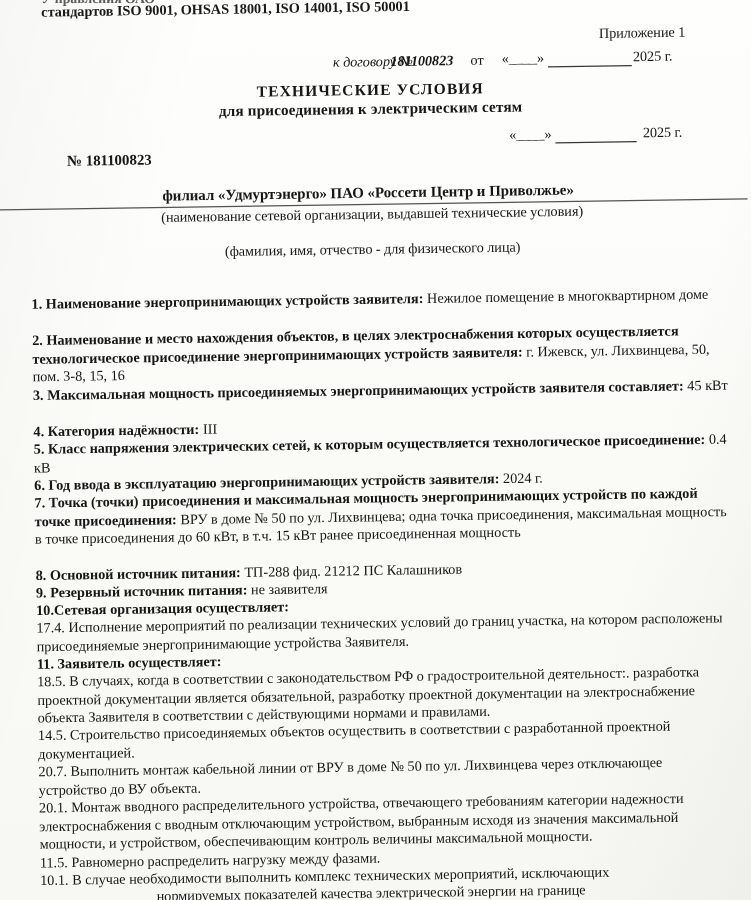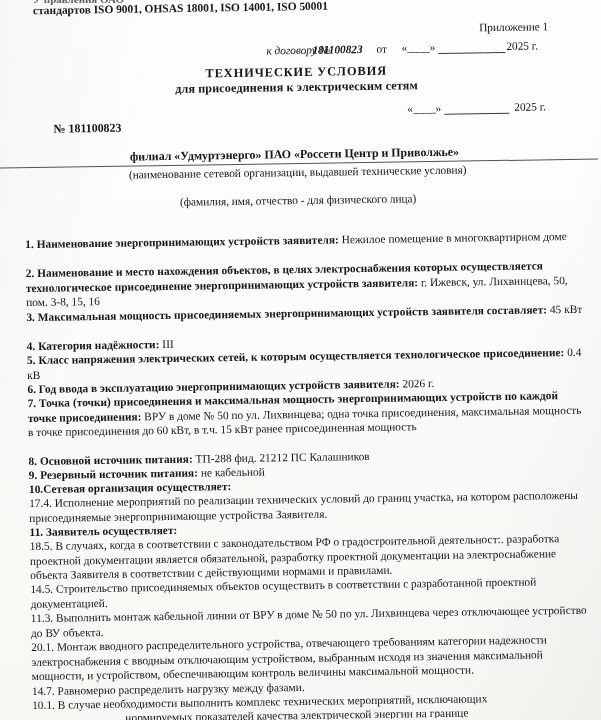--- a/index.html
+++ b/index.html
@@ -151,39 +151,39 @@
 
     <div class="para" style="left:27px; top:349px; width:557px;">
       <span class="b">5.</span>
       <span class="b">Класс напряжения электрических сетей, к которым осуществляется технологическое присоединение:</span>
       <span>0.4 кВ</span>
     </div>
 
     <div class="para" style="left:27px; top:378px; width:557px;">
       <span class="b">6.</span>
       <span class="b">Год ввода в эксплуатацию энергопринимающих устройств заявителя:</span>
-      <span>2026 г.</span>
+      <span>2024 г.</span>
     </div>
 
     <div class="para" style="left:27px; top:392px; width:560px;">
       <span class="b">7.</span>
       <span class="b">Точка (точки) присоединения и максимальная мощность энергопринимающих устройств по каждой точке присоединения:</span>
       <span>ВРУ в доме № 50 по ул. Лихвинцева; одна точка присоединения, максимальная мощность в точке присоединения до 60 кВт, в т.ч. 15 кВт ранее присоединенная мощность</span>
     </div>
 
     <div class="para" style="left:27px; top:450px; width:557px;">
       <span class="b">8.</span>
       <span class="b">Основной источник питания:</span>
       <span>ТП-288 фид. 21212 ПС Калашников</span>
     </div>
 
     <div class="para" style="left:27px; top:464px; width:557px;">
       <span class="b">9.</span>
       <span class="b">Резервный источник питания:</span>
-      <span>не кабельной</span>
+      <span>не заявителя</span>
     </div>
 
     <div class="para" style="left:27px; top:478px; width:557px;">
       <span class="b">10.</span><span class="b">Сетевая организация осуществляет:</span>
     </div>
 
     <div class="para" style="left:27px; top:492px; width:552px;">
       <span>17.4.</span>
       <span>Исполнение мероприятий по реализации технических условий до границ участка, на котором расположены присоединяемые энергопринимающие устройства Заявителя.</span>
     </div>
@@ -197,31 +197,31 @@
       <span>18.5.</span>
       <span>В случаях, когда в соответствии с законодательством РФ о градостроительной деятельност:. разработка проектной документации является обязательной, разработку проектной документации на электроснабжение объекта Заявителя в соответствии с действующими нормами и правилами.</span>
     </div>
 
     <div class="para" style="left:27px; top:578px; width:556px;">
       <span>14.5.</span>
       <span>Строительство присоединяемых объектов осуществить в соответствии с разработанной проектной документацией.</span>
     </div>
 
     <div class="para" style="left:27px; top:607px; width:556px;">
-      <span>11.3.</span>
+      <span>20.7.</span>
       <span>Выполнить монтаж кабельной линии от ВРУ в доме № 50 по ул. Лихвинцева через отключающее устройство до ВУ объекта.</span>
     </div>
 
     <div class="para" style="left:27px; top:636px; width:558px;">
       <span>20.1.</span>
       <span>Монтаж вводного распределительного устройства, отвечающего требованиям категории надежности электроснабжения с вводным отключающим устройством, выбранным исходя из значения максимальной мощности, и устройством, обеспечивающим контроль величины максимальной мощности.</span>
     </div>
 
     <div class="para" style="left:27px; top:680px; width:556px;">
-      <span>14.7.</span>
+      <span>11.5.</span>
       <span>Равномерно распределить нагрузку между фазами.</span>
     </div>
 
     <div class="para" style="left:27px; top:694px; width:558px;">
       <span>10.1.</span>
       <span>В случае необходимости выполнить комплекс технических мероприятий, исключающих</span>
     </div>
     <div class="para" style="left:120px; top:708px; width:470px; overflow:hidden; height:12px;">
       <span>нормируемых показателей качества электрической энергии на границе</span>
     </div>

